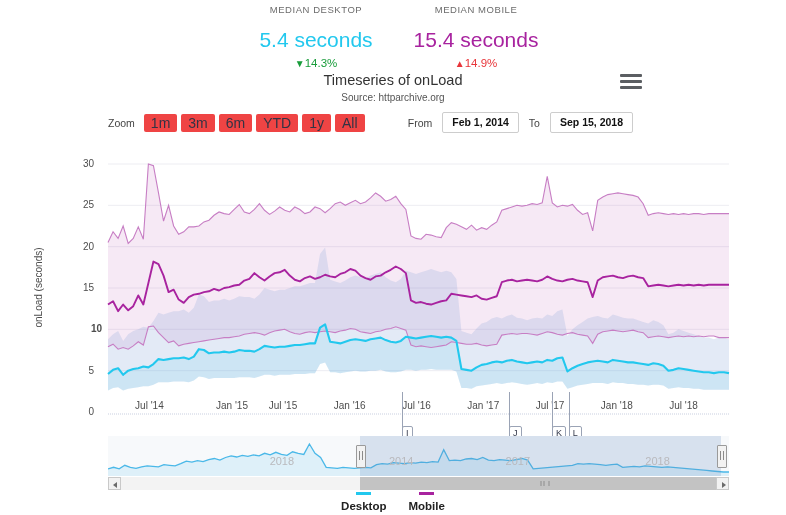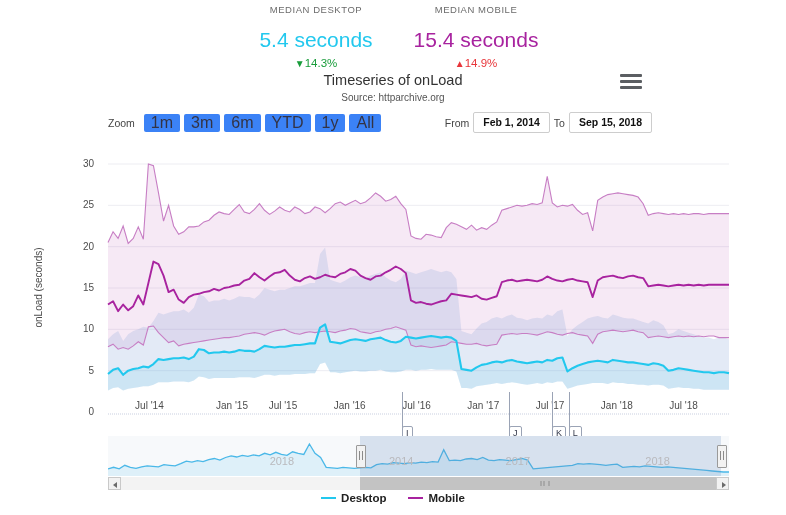--- a/index.html
+++ b/index.html
@@ -30,22 +30,22 @@
   .chart-card{position:absolute;left:0;top:62px;width:690px;height:453px;}
   .chart-title{position:absolute;left:0;top:10px;width:786px;text-align:center;font-size:14.5px;color:#333;}
   .chart-sub{position:absolute;left:0;top:30px;width:786px;text-align:center;font-size:10px;color:#555;}
   .hamburger{position:absolute;right:48px;top:12px;width:22px;height:16px;cursor:pointer;}
   .hamburger span{display:block;height:3px;background:#5b5e62;border-radius:1px;margin-bottom:3px;}
   .hamburger span:last-child{margin-bottom:0;}
 
   
   .rangesel{position:absolute;left:108px;top:51px;height:20px;display:flex;align-items:center;gap:4px;}
   .rangesel .lbl{font-size:10.5px;color:#444;margin-right:5px;}
-  .rbtn{font-size:16px;color:#334;background:#3b82f6;border-radius:2px;padding:3px 7px 3px 7px;line-height:12px;cursor:pointer;}
-  .inputs{position:absolute;right:38px;top:50px;display:flex;align-items:center;gap:4px;}
+  .rbtn{font-size:14px;color:#334;background:#ef4444;border-radius:2px;padding:3px 7px 3px 7px;line-height:12px;cursor:pointer;}
+  .inputs{position:absolute;right:57px;top:50px;display:flex;align-items:center;gap:10px;}
   .inputs .lbl{font-size:10.5px;color:#444;}
   .dateinput{font-size:10.5px;color:#111;font-weight:bold;background:#fff;border:1px solid #cdcdcd;border-radius:2px;padding:3px 9px;line-height:13px;cursor:pointer;}
 
   
   .plot{position:absolute;left:0;top:0;width:786px;height:453px;}
   .ylabel{position:absolute;left:-22px;top:220px;width:120px;text-align:center;font-size:10px;color:#4d4d4d;transform:rotate(-90deg);transform-origin:50% 50%;}
   .ytick{position:absolute;font-size:10px;color:#4d4d4d;text-align:right;width:26px;}
   .xtick{position:absolute;font-size:10px;color:#4d4d4d;text-align:center;width:60px;top:338px;}
 
   
@@ -65,21 +65,21 @@
   .scroll-thumb b{position:absolute;left:50%;top:4px;transform:translateX(-50%);
       width:7px;height:5px;border-left:1px solid #8d8d8d;border-right:1px solid #8d8d8d;}
   .scroll-thumb b:before{content:"";position:absolute;left:2px;top:0;width:1px;height:5px;background:#8d8d8d;}
   .scroll-btn{position:absolute;top:0;width:13px;height:13px;background:#f2f2f2;border:1px solid #c9c9c9;box-sizing:border-box;cursor:pointer;}
   .scroll-btn s{position:absolute;left:4px;top:3.5px;width:0;height:0;border-top:3px solid transparent;border-bottom:3px solid transparent;text-decoration:none;}
   .scroll-btn.left s{border-right:4px solid #6b6b6b;}
   .scroll-btn.right s{border-left:4px solid #6b6b6b;left:5px;}
 
   
   .legend{position:absolute;left:0;top:430px;width:786px;display:flex;justify-content:center;gap:22px;align-items:center;}
-  .leg{display:flex;align-items:center;gap:5px;font-size:11.5px;font-weight:bold;color:#222;cursor:pointer;}
+  .leg{display:flex;align-items:center;gap:5px;font-size:11.5px;font-weight:bold;color:#222;cursor:pointer;flex-direction:column;}
   .leg .dash{display:block;width:15px;height:2.5px;}
 </style>
 </head>
 <body>
 
 <div class="page">
 
   <div class="kpi-row">
     <div class="kpi kpi-desktop">
       <div class="kpi-label">MEDIAN DESKTOP</div>
@@ -135,21 +135,21 @@
           <path d="M108.00 277.25 L113.05 272.29 L118.10 268.99 L123.15 278.91 L128.20 272.29 L133.24 268.99 L138.29 267.33 L143.34 264.85 L148.39 265.68 L153.44 259.07 L158.49 250.80 L163.54 252.45 L168.59 250.80 L173.63 249.15 L178.68 249.15 L183.73 247.49 L188.78 250.80 L193.83 245.84 L198.88 232.61 L203.93 234.27 L208.98 240.05 L214.02 238.40 L219.07 238.40 L224.12 236.75 L229.17 238.40 L234.22 236.75 L239.27 234.27 L244.32 235.09 L249.37 235.09 L254.41 236.75 L259.46 232.61 L264.51 226.00 L269.56 227.65 L274.61 229.31 L279.66 227.65 L284.71 227.65 L289.76 226.00 L294.80 224.35 L299.85 224.35 L304.90 222.69 L309.95 221.04 L315.00 221.04 L320.05 192.11 L325.10 185.49 L330.15 217.73 L335.20 219.39 L340.24 221.04 L345.29 218.56 L350.34 215.25 L355.39 213.60 L360.44 215.25 L365.49 216.91 L370.54 213.60 L375.59 211.95 L380.63 210.29 L385.68 215.25 L390.73 218.56 L395.78 220.21 L400.83 216.91 L405.88 208.64 L410.93 210.29 L415.98 211.95 L421.02 210.29 L426.07 208.64 L431.12 206.99 L436.17 208.64 L441.22 210.29 L446.27 208.64 L451.32 210.29 L456.37 216.91 L461.41 268.99 L466.46 270.64 L471.51 272.29 L476.56 266.51 L481.61 261.55 L486.66 259.89 L491.71 256.59 L496.76 254.93 L501.80 256.59 L506.85 254.11 L511.90 252.45 L516.95 255.76 L522.00 256.59 L527.05 258.24 L532.10 256.59 L537.15 255.76 L542.20 256.59 L547.24 252.45 L552.29 254.11 L557.34 249.15 L562.39 247.49 L567.44 273.95 L572.49 267.33 L577.54 263.20 L582.59 259.89 L587.63 256.59 L592.68 254.93 L597.73 254.11 L602.78 255.76 L607.83 256.59 L612.88 252.45 L617.93 254.11 L622.98 255.76 L628.02 256.59 L633.07 256.59 L638.12 258.24 L643.17 259.89 L648.22 261.55 L653.27 258.24 L658.32 259.89 L663.37 263.20 L668.41 272.29 L673.46 270.64 L678.51 267.33 L683.56 268.99 L688.61 270.64 L693.66 272.29 L698.71 273.95 L703.76 275.60 L708.80 275.60 L713.85 277.25 L718.90 275.60 L723.95 275.60 L729.00 277.25 L729.00 327.68 L723.95 327.68 L718.90 327.68 L713.85 327.68 L708.80 327.68 L703.76 327.68 L698.71 326.85 L693.66 326.85 L688.61 326.03 L683.56 326.03 L678.51 325.20 L673.46 326.03 L668.41 326.85 L663.37 323.55 L658.32 322.72 L653.27 322.72 L648.22 323.55 L643.17 322.72 L638.12 322.72 L633.07 321.89 L628.02 321.89 L622.98 321.07 L617.93 321.07 L612.88 320.24 L607.83 321.89 L602.78 321.07 L597.73 321.07 L592.68 321.07 L587.63 321.89 L582.59 322.72 L577.54 323.55 L572.49 325.20 L567.44 326.85 L562.39 319.41 L557.34 319.41 L552.29 321.07 L547.24 320.24 L542.20 321.89 L537.15 321.07 L532.10 321.89 L527.05 322.72 L522.00 321.89 L516.95 321.07 L511.90 320.24 L506.85 321.07 L501.80 321.89 L496.76 321.07 L491.71 321.89 L486.66 322.72 L481.61 323.55 L476.56 324.37 L471.51 326.85 L466.46 326.03 L461.41 326.03 L456.37 309.49 L451.32 307.84 L446.27 307.84 L441.22 307.84 L436.17 307.84 L431.12 307.01 L426.07 307.84 L421.02 307.84 L415.98 308.67 L410.93 307.84 L405.88 307.84 L400.83 309.49 L395.78 310.32 L390.73 310.32 L385.68 309.49 L380.63 307.84 L375.59 308.67 L370.54 308.67 L365.49 309.49 L360.44 309.49 L355.39 308.67 L350.34 309.49 L345.29 310.32 L340.24 311.15 L335.20 310.32 L330.15 310.32 L325.10 300.40 L320.05 302.05 L315.00 311.15 L309.95 311.15 L304.90 311.97 L299.85 311.97 L294.80 311.97 L289.76 312.80 L284.71 312.80 L279.66 312.80 L274.61 313.63 L269.56 312.80 L264.51 312.80 L259.46 314.45 L254.41 316.11 L249.37 315.28 L244.32 315.28 L239.27 315.28 L234.22 316.11 L229.17 316.11 L224.12 316.11 L219.07 316.11 L214.02 316.11 L208.98 316.93 L203.93 315.28 L198.88 314.45 L193.83 318.59 L188.78 320.24 L183.73 319.41 L178.68 319.41 L173.63 319.41 L168.59 320.24 L163.54 320.24 L158.49 320.24 L153.44 322.72 L148.39 324.37 L143.34 324.37 L138.29 325.20 L133.24 326.03 L128.20 326.85 L123.15 328.51 L118.10 325.20 L113.05 326.03 L108.00 328.51 Z" fill="#7f9fd6" fill-opacity="0.22" stroke="none"></path>
           <path d="M108.00 311.97 L113.05 307.84 L118.10 306.19 L123.15 312.80 L128.20 308.67 L133.24 307.01 L138.29 306.19 L143.34 304.53 L148.39 305.36 L153.44 302.05 L158.49 297.09 L163.54 297.92 L168.59 297.09 L173.63 296.27 L178.68 296.27 L183.73 295.44 L188.78 297.09 L193.83 294.61 L198.88 287.17 L203.93 288.00 L208.98 291.31 L214.02 290.48 L219.07 290.48 L224.12 289.65 L229.17 290.48 L234.22 289.65 L239.27 288.00 L244.32 288.83 L249.37 288.83 L254.41 289.65 L259.46 287.17 L264.51 283.87 L269.56 284.69 L274.61 285.52 L279.66 284.69 L284.71 284.69 L289.76 283.87 L294.80 283.04 L299.85 283.04 L304.90 282.21 L309.95 281.39 L315.00 281.39 L320.05 265.68 L325.10 262.37 L330.15 279.73 L335.20 280.56 L340.24 281.39 L345.29 279.73 L350.34 278.08 L355.39 277.25 L360.44 278.08 L365.49 278.91 L370.54 277.25 L375.59 276.43 L380.63 275.60 L385.68 278.08 L390.73 279.73 L395.78 280.56 L400.83 278.91 L405.88 274.77 L410.93 275.60 L415.98 276.43 L421.02 275.60 L426.07 274.77 L431.12 273.95 L436.17 274.77 L441.22 275.60 L446.27 274.77 L451.32 275.60 L456.37 278.91 L461.41 307.01 L466.46 307.84 L471.51 308.67 L476.56 305.36 L481.61 302.88 L486.66 302.05 L491.71 300.40 L496.76 299.57 L501.80 300.40 L506.85 298.75 L511.90 297.92 L516.95 299.57 L522.00 300.40 L527.05 301.23 L532.10 300.40 L537.15 299.57 L542.20 300.40 L547.24 297.92 L552.29 298.75 L557.34 296.27 L562.39 295.44 L567.44 309.49 L572.49 306.19 L577.54 303.71 L582.59 302.05 L587.63 300.40 L592.68 299.57 L597.73 298.75 L602.78 299.57 L607.83 300.40 L612.88 297.92 L617.93 298.75 L622.98 299.57 L628.02 300.40 L633.07 300.40 L638.12 301.23 L643.17 302.05 L648.22 302.88 L653.27 301.23 L658.32 302.05 L663.37 303.71 L668.41 308.67 L673.46 307.84 L678.51 306.19 L683.56 307.01 L688.61 307.84 L693.66 308.67 L698.71 309.49 L703.76 310.32 L708.80 310.32 L713.85 311.15 L718.90 310.32 L723.95 310.32 L729.00 311.15 L729.00 327.68 L723.95 327.68 L718.90 327.68 L713.85 327.68 L708.80 327.68 L703.76 327.68 L698.71 326.85 L693.66 326.85 L688.61 326.03 L683.56 326.03 L678.51 325.20 L673.46 326.03 L668.41 326.85 L663.37 323.55 L658.32 322.72 L653.27 322.72 L648.22 323.55 L643.17 322.72 L638.12 322.72 L633.07 321.89 L628.02 321.89 L622.98 321.07 L617.93 321.07 L612.88 320.24 L607.83 321.89 L602.78 321.07 L597.73 321.07 L592.68 321.07 L587.63 321.89 L582.59 322.72 L577.54 323.55 L572.49 325.20 L567.44 326.85 L562.39 319.41 L557.34 319.41 L552.29 321.07 L547.24 320.24 L542.20 321.89 L537.15 321.07 L532.10 321.89 L527.05 322.72 L522.00 321.89 L516.95 321.07 L511.90 320.24 L506.85 321.07 L501.80 321.89 L496.76 321.07 L491.71 321.89 L486.66 322.72 L481.61 323.55 L476.56 324.37 L471.51 326.85 L466.46 326.03 L461.41 326.03 L456.37 309.49 L451.32 307.84 L446.27 307.84 L441.22 307.84 L436.17 307.84 L431.12 307.01 L426.07 307.84 L421.02 307.84 L415.98 308.67 L410.93 307.84 L405.88 307.84 L400.83 309.49 L395.78 310.32 L390.73 310.32 L385.68 309.49 L380.63 307.84 L375.59 308.67 L370.54 308.67 L365.49 309.49 L360.44 309.49 L355.39 308.67 L350.34 309.49 L345.29 310.32 L340.24 311.15 L335.20 310.32 L330.15 310.32 L325.10 300.40 L320.05 302.05 L315.00 311.15 L309.95 311.15 L304.90 311.97 L299.85 311.97 L294.80 311.97 L289.76 312.80 L284.71 312.80 L279.66 312.80 L274.61 313.63 L269.56 312.80 L264.51 312.80 L259.46 314.45 L254.41 316.11 L249.37 315.28 L244.32 315.28 L239.27 315.28 L234.22 316.11 L229.17 316.11 L224.12 316.11 L219.07 316.11 L214.02 316.11 L208.98 316.93 L203.93 315.28 L198.88 314.45 L193.83 318.59 L188.78 320.24 L183.73 319.41 L178.68 319.41 L173.63 319.41 L168.59 320.24 L163.54 320.24 L158.49 320.24 L153.44 322.72 L148.39 324.37 L143.34 324.37 L138.29 325.20 L133.24 326.03 L128.20 326.85 L123.15 328.51 L118.10 325.20 L113.05 326.03 L108.00 328.51 Z" fill="#5fd0ef" fill-opacity="0.16" stroke="none"></path>
           <path d="M108.00 180.53 L113.05 169.79 L118.10 176.40 L123.15 164.00 L128.20 181.36 L133.24 176.40 L138.29 164.83 L143.34 177.23 L148.39 102.00 L153.44 103.65 L158.49 130.93 L163.54 159.04 L168.59 143.33 L173.63 164.00 L178.68 172.27 L183.73 169.79 L188.78 164.83 L193.83 164.83 L198.88 164.00 L203.93 159.87 L208.98 158.21 L214.02 153.25 L219.07 149.95 L224.12 151.60 L229.17 152.43 L234.22 147.47 L239.27 142.51 L244.32 149.95 L249.37 151.60 L254.41 147.47 L259.46 141.68 L264.51 148.29 L269.56 152.43 L274.61 149.12 L279.66 144.99 L284.71 148.29 L289.76 149.95 L294.80 144.99 L299.85 147.47 L304.90 151.60 L309.95 149.95 L315.00 144.99 L320.05 146.64 L325.10 150.77 L330.15 146.64 L335.20 141.68 L340.24 140.03 L345.29 143.33 L350.34 140.85 L355.39 138.37 L360.44 141.68 L365.49 140.03 L370.54 135.89 L375.59 130.93 L380.63 134.24 L385.68 139.20 L390.73 137.55 L395.78 134.24 L400.83 141.68 L405.88 147.47 L410.93 173.92 L415.98 176.40 L421.02 177.23 L426.07 172.27 L431.12 173.09 L436.17 174.75 L441.22 175.57 L446.27 165.65 L451.32 160.69 L456.37 162.35 L461.41 164.83 L466.46 167.31 L471.51 163.17 L476.56 168.13 L481.61 165.65 L486.66 167.31 L491.71 163.17 L496.76 159.87 L501.80 148.29 L506.85 146.64 L511.90 144.99 L516.95 143.33 L522.00 144.16 L527.05 143.33 L532.10 141.68 L537.15 142.51 L542.20 140.85 L547.24 114.40 L552.29 140.85 L557.34 144.99 L562.39 143.33 L567.44 144.16 L572.49 142.51 L577.54 148.29 L582.59 152.43 L587.63 150.77 L592.68 168.96 L597.73 138.37 L602.78 135.07 L607.83 132.59 L612.88 131.76 L617.93 130.93 L622.98 131.76 L628.02 132.59 L633.07 133.41 L638.12 135.07 L643.17 141.68 L648.22 153.25 L653.27 151.60 L658.32 150.77 L663.37 151.60 L668.41 152.43 L673.46 151.60 L678.51 152.43 L683.56 151.60 L688.61 152.43 L693.66 151.60 L698.71 151.60 L703.76 152.43 L708.80 151.60 L713.85 151.60 L718.90 151.60 L723.95 151.60 L729.00 151.60" fill="none" stroke="#c77ec4" stroke-width="1.1"></path>
           <path d="M108.00 284.69 L113.05 282.21 L118.10 287.17 L123.15 285.52 L128.20 287.17 L133.24 283.87 L138.29 279.73 L143.34 283.04 L148.39 264.85 L153.44 264.03 L158.49 270.64 L163.54 275.60 L168.59 280.56 L173.63 278.91 L178.68 283.87 L183.73 282.21 L188.78 281.39 L193.83 280.56 L198.88 279.73 L203.93 278.91 L208.98 278.08 L214.02 277.25 L219.07 276.43 L224.12 275.60 L229.17 275.60 L234.22 274.77 L239.27 273.95 L244.32 272.29 L249.37 271.47 L254.41 270.64 L259.46 271.47 L264.51 273.12 L269.56 270.64 L274.61 268.99 L279.66 268.16 L284.71 267.33 L289.76 269.81 L294.80 271.47 L299.85 272.29 L304.90 270.64 L309.95 269.81 L315.00 270.64 L320.05 269.81 L325.10 268.99 L330.15 269.81 L335.20 270.64 L340.24 268.99 L345.29 268.16 L350.34 266.51 L355.39 267.33 L360.44 269.81 L365.49 270.64 L370.54 271.47 L375.59 269.81 L380.63 268.99 L385.68 267.33 L390.73 266.51 L395.78 264.85 L400.83 266.51 L405.88 268.16 L410.93 283.04 L415.98 284.69 L421.02 283.87 L426.07 284.69 L431.12 285.52 L436.17 284.69 L441.22 283.87 L446.27 283.04 L451.32 279.73 L456.37 280.56 L461.41 281.39 L466.46 282.21 L471.51 282.21 L476.56 281.39 L481.61 283.04 L486.66 283.87 L491.71 283.04 L496.76 282.21 L501.80 273.12 L506.85 272.29 L511.90 271.47 L516.95 272.29 L522.00 271.47 L527.05 271.47 L532.10 272.29 L537.15 273.12 L542.20 271.47 L547.24 269.81 L552.29 270.64 L557.34 272.29 L562.39 273.12 L567.44 271.47 L572.49 270.64 L577.54 272.29 L582.59 273.12 L587.63 273.95 L592.68 281.39 L597.73 272.29 L602.78 269.81 L607.83 268.99 L612.88 268.16 L617.93 268.99 L622.98 269.81 L628.02 268.99 L633.07 268.16 L638.12 269.81 L643.17 270.64 L648.22 275.60 L653.27 274.77 L658.32 273.95 L663.37 274.77 L668.41 275.60 L673.46 274.77 L678.51 273.95 L683.56 274.77 L688.61 273.95 L693.66 274.77 L698.71 273.95 L703.76 274.77 L708.80 273.95 L713.85 273.95 L718.90 275.60 L723.95 275.60 L729.00 275.60" fill="none" stroke="#c77ec4" stroke-width="1.1"></path>
           <path d="M108.00 242.53 L113.05 239.23 L118.10 249.15 L123.15 242.53 L128.20 248.32 L133.24 244.19 L138.29 233.44 L143.34 242.53 L148.39 221.04 L153.44 199.55 L158.49 202.03 L163.54 213.60 L168.59 230.13 L173.63 227.65 L178.68 237.57 L183.73 240.88 L188.78 235.09 L193.83 232.61 L198.88 231.79 L203.93 230.13 L208.98 229.31 L214.02 226.83 L219.07 228.48 L224.12 226.00 L229.17 225.17 L234.22 223.52 L239.27 222.69 L244.32 218.56 L249.37 216.91 L254.41 211.12 L259.46 215.25 L264.51 218.56 L269.56 214.43 L274.61 211.12 L279.66 210.29 L284.71 207.81 L289.76 213.60 L294.80 217.73 L299.85 219.39 L304.90 216.08 L309.95 214.43 L315.00 216.91 L320.05 215.25 L325.10 212.77 L330.15 214.43 L335.20 215.25 L340.24 211.95 L345.29 210.29 L350.34 206.99 L355.39 208.64 L360.44 213.60 L365.49 216.08 L370.54 217.73 L375.59 214.43 L380.63 213.60 L385.68 210.29 L390.73 207.81 L395.78 204.51 L400.83 206.99 L405.88 211.12 L410.93 238.40 L415.98 240.88 L421.02 240.05 L426.07 241.71 L431.12 242.53 L436.17 240.88 L441.22 239.23 L446.27 238.40 L451.32 231.79 L456.37 232.61 L461.41 233.44 L466.46 234.27 L471.51 235.09 L476.56 233.44 L481.61 236.75 L486.66 237.57 L491.71 235.92 L496.76 234.27 L501.80 220.21 L506.85 218.56 L511.90 217.73 L516.95 219.39 L522.00 218.56 L527.05 217.73 L532.10 218.56 L537.15 219.39 L542.20 217.73 L547.24 214.43 L552.29 216.91 L557.34 218.56 L562.39 219.39 L567.44 217.73 L572.49 216.91 L577.54 218.56 L582.59 219.39 L587.63 220.21 L592.68 235.09 L597.73 218.56 L602.78 215.25 L607.83 214.43 L612.88 213.60 L617.93 215.25 L622.98 216.08 L628.02 214.43 L633.07 213.60 L638.12 215.25 L643.17 216.08 L648.22 224.35 L653.27 223.52 L658.32 222.69 L663.37 223.52 L668.41 224.35 L673.46 223.52 L678.51 222.69 L683.56 223.52 L688.61 222.69 L693.66 223.52 L698.71 222.69 L703.76 223.52 L708.80 222.69 L713.85 222.69 L718.90 222.69 L723.95 222.69 L729.00 222.69" fill="none" stroke="#a8239f" stroke-width="1.9" stroke-linejoin="round"></path>
           <path d="M108.00 311.97 L113.05 307.84 L118.10 306.19 L123.15 312.80 L128.20 308.67 L133.24 307.01 L138.29 306.19 L143.34 304.53 L148.39 305.36 L153.44 302.05 L158.49 297.09 L163.54 297.92 L168.59 297.09 L173.63 296.27 L178.68 296.27 L183.73 295.44 L188.78 297.09 L193.83 294.61 L198.88 287.17 L203.93 288.00 L208.98 291.31 L214.02 290.48 L219.07 290.48 L224.12 289.65 L229.17 290.48 L234.22 289.65 L239.27 288.00 L244.32 288.83 L249.37 288.83 L254.41 289.65 L259.46 287.17 L264.51 283.87 L269.56 284.69 L274.61 285.52 L279.66 284.69 L284.71 284.69 L289.76 283.87 L294.80 283.04 L299.85 283.04 L304.90 282.21 L309.95 281.39 L315.00 281.39 L320.05 265.68 L325.10 262.37 L330.15 279.73 L335.20 280.56 L340.24 281.39 L345.29 279.73 L350.34 278.08 L355.39 277.25 L360.44 278.08 L365.49 278.91 L370.54 277.25 L375.59 276.43 L380.63 275.60 L385.68 278.08 L390.73 279.73 L395.78 280.56 L400.83 278.91 L405.88 274.77 L410.93 275.60 L415.98 276.43 L421.02 275.60 L426.07 274.77 L431.12 273.95 L436.17 274.77 L441.22 275.60 L446.27 274.77 L451.32 275.60 L456.37 278.91 L461.41 307.01 L466.46 307.84 L471.51 308.67 L476.56 305.36 L481.61 302.88 L486.66 302.05 L491.71 300.40 L496.76 299.57 L501.80 300.40 L506.85 298.75 L511.90 297.92 L516.95 299.57 L522.00 300.40 L527.05 301.23 L532.10 300.40 L537.15 299.57 L542.20 300.40 L547.24 297.92 L552.29 298.75 L557.34 296.27 L562.39 295.44 L567.44 309.49 L572.49 306.19 L577.54 303.71 L582.59 302.05 L587.63 300.40 L592.68 299.57 L597.73 298.75 L602.78 299.57 L607.83 300.40 L612.88 297.92 L617.93 298.75 L622.98 299.57 L628.02 300.40 L633.07 300.40 L638.12 301.23 L643.17 302.05 L648.22 302.88 L653.27 301.23 L658.32 302.05 L663.37 303.71 L668.41 308.67 L673.46 307.84 L678.51 306.19 L683.56 307.01 L688.61 307.84 L693.66 308.67 L698.71 309.49 L703.76 310.32 L708.80 310.32 L713.85 311.15 L718.90 310.32 L723.95 310.32 L729.00 311.15" fill="none" stroke="#22c8ee" stroke-width="2.1" stroke-linejoin="round"></path>
         </svg>
       <div id="yticks">
           <div class="ytick" style="left: 68px; top: 344px;">0</div>
           <div class="ytick" style="left: 68px; top: 302.667px;">5</div>
-          <div class="ytick" style="left: 68px; top: 261.333px;">10</div>
+          <div class="ytick" style="left: 76px; top: 261.333px; font-weight: bold;">10</div>
           <div class="ytick" style="left: 68px; top: 220px;">15</div>
           <div class="ytick" style="left: 68px; top: 178.667px;">20</div>
           <div class="ytick" style="left: 68px; top: 137.333px;">25</div>
           <div class="ytick" style="left: 68px; top: 96px;">30</div>
         </div>
       <div id="xticks">
           <div class="xtick" style="left: 119.4px;">Jul '14</div>
           <div class="xtick" style="left: 202px;">Jan '15</div>
           <div class="xtick" style="left: 252.948px;">Jul '15</div>
           <div class="xtick" style="left: 319.723px;">Jan '16</div>

